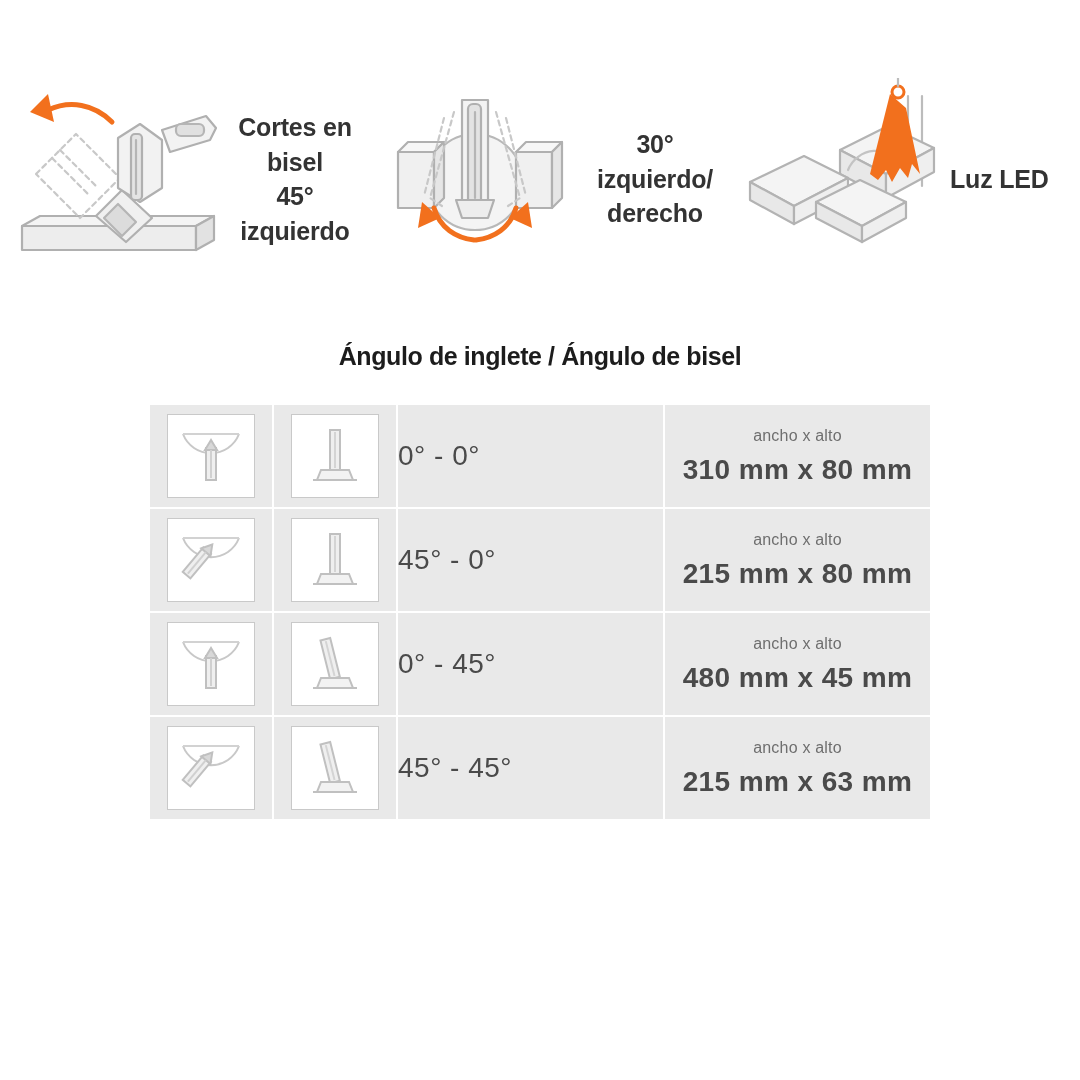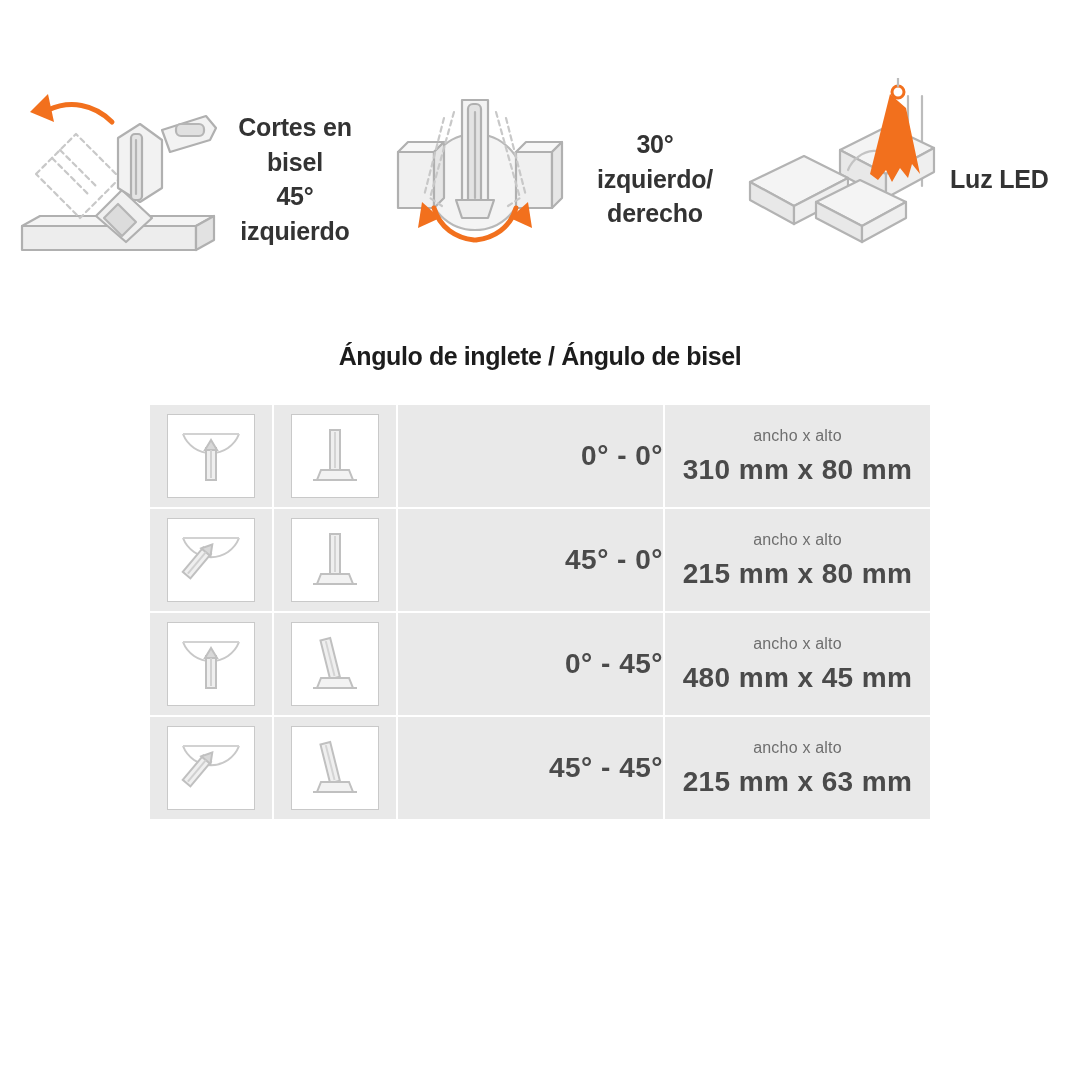--- a/index.html
+++ b/index.html
@@ -85,23 +85,23 @@
     height: 84px;
     margin: 0 auto;
     background: #ffffff;
     border: 1px solid #c9c9c9;
     display: flex;
     align-items: center;
     justify-content: center;
     box-sizing: border-box;
   }
   .cell-angle {
-    text-align: right;
+    text-align: left;
     font-size: 28px;
-    font-weight: bold;
+    font-weight: normal;
     color: #4a4a4a;
     letter-spacing: 0.5px;
   }
   .cell-dims {
     text-align: center;
     padding: 8px 0 10px 0;
   }
   .dims-small {
     font-size: 16px;
     color: #6e6e6e;

